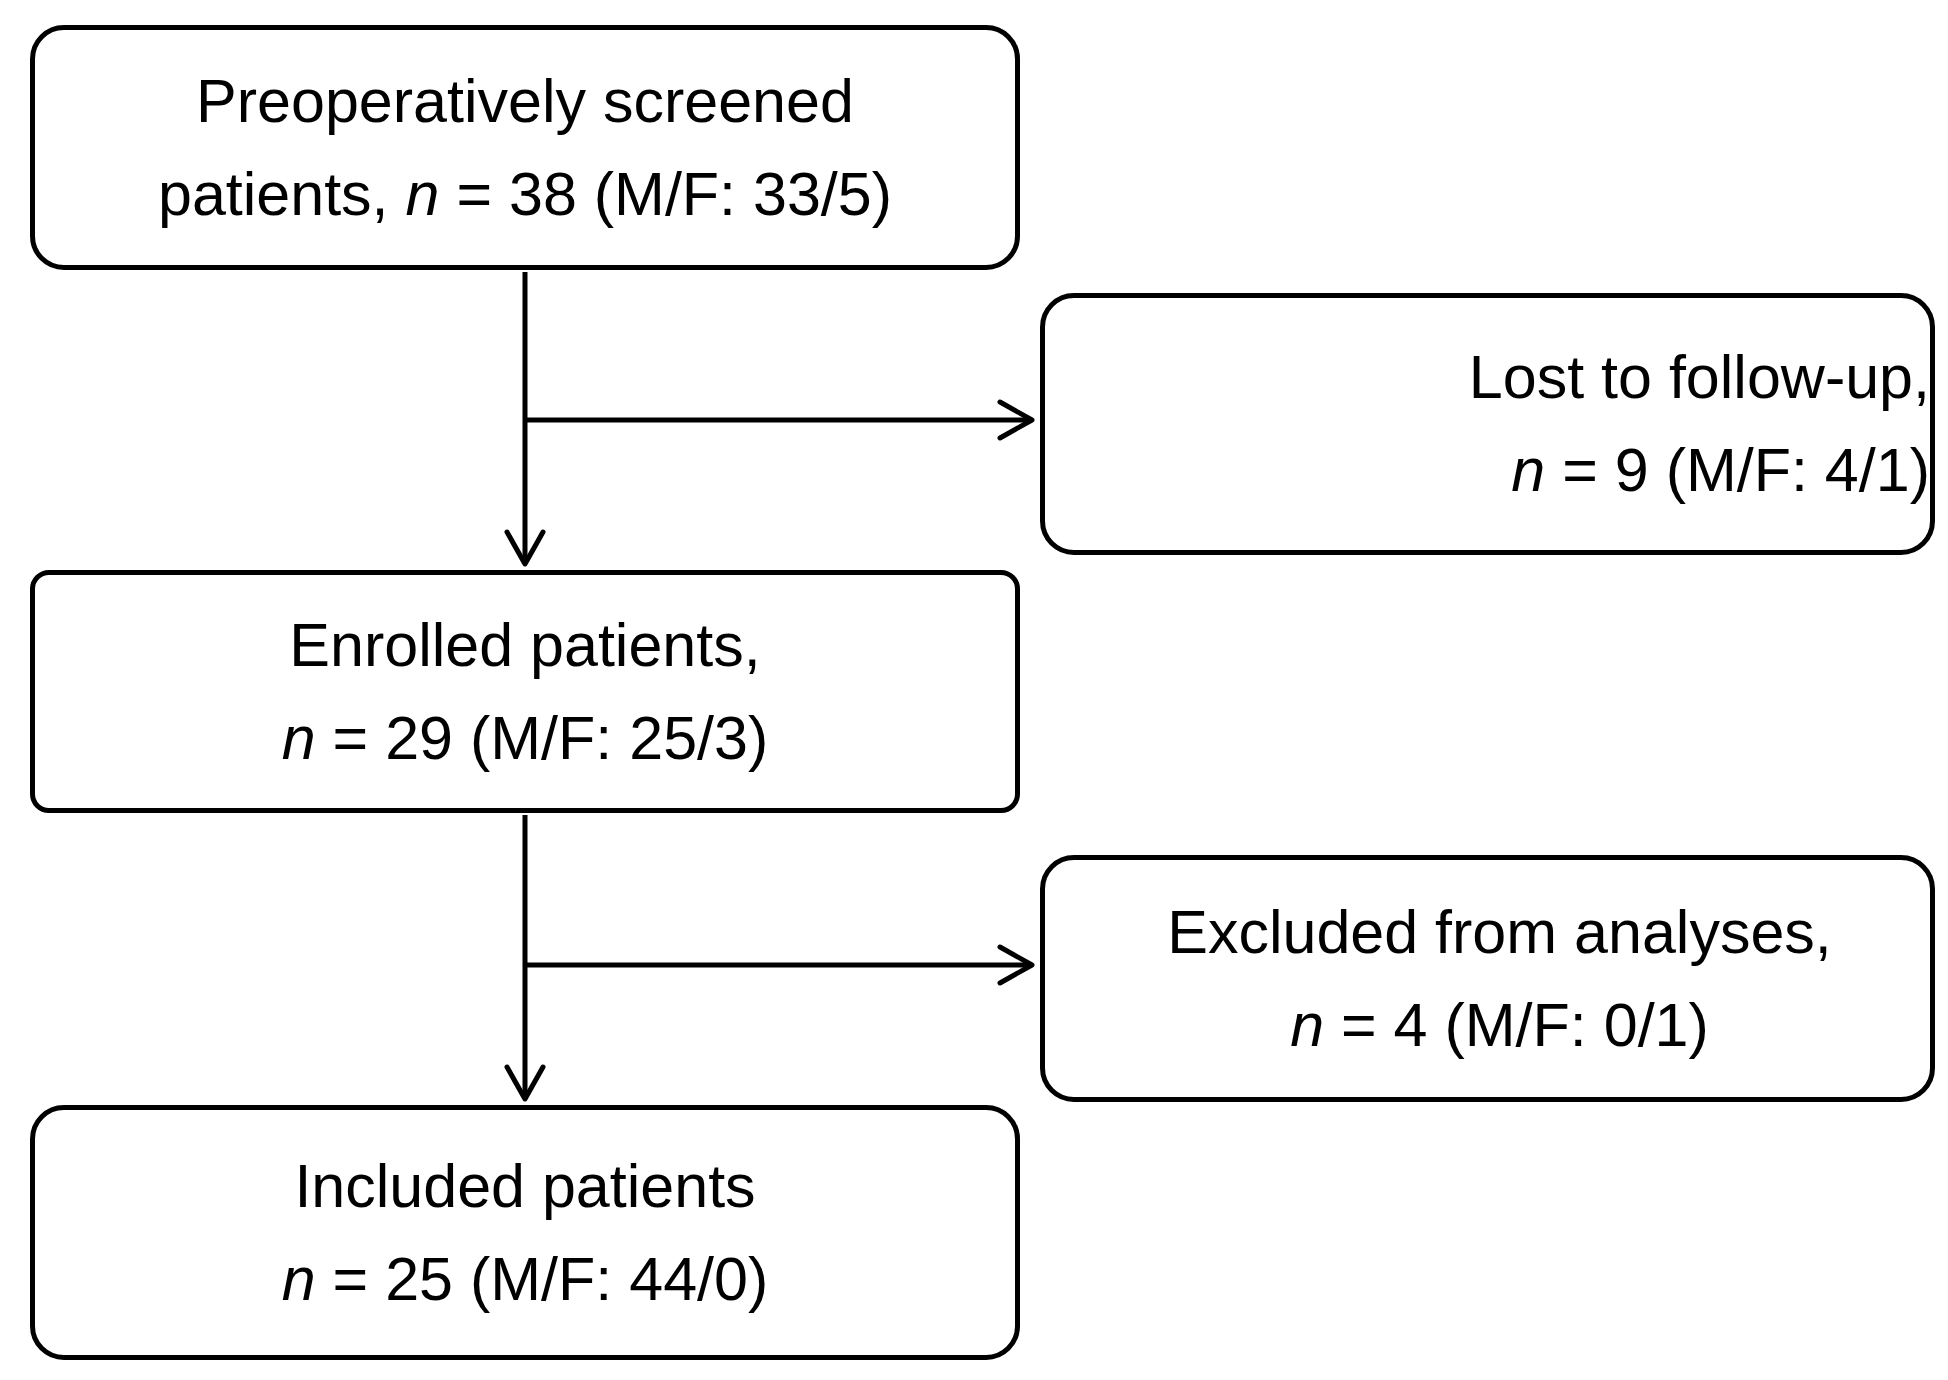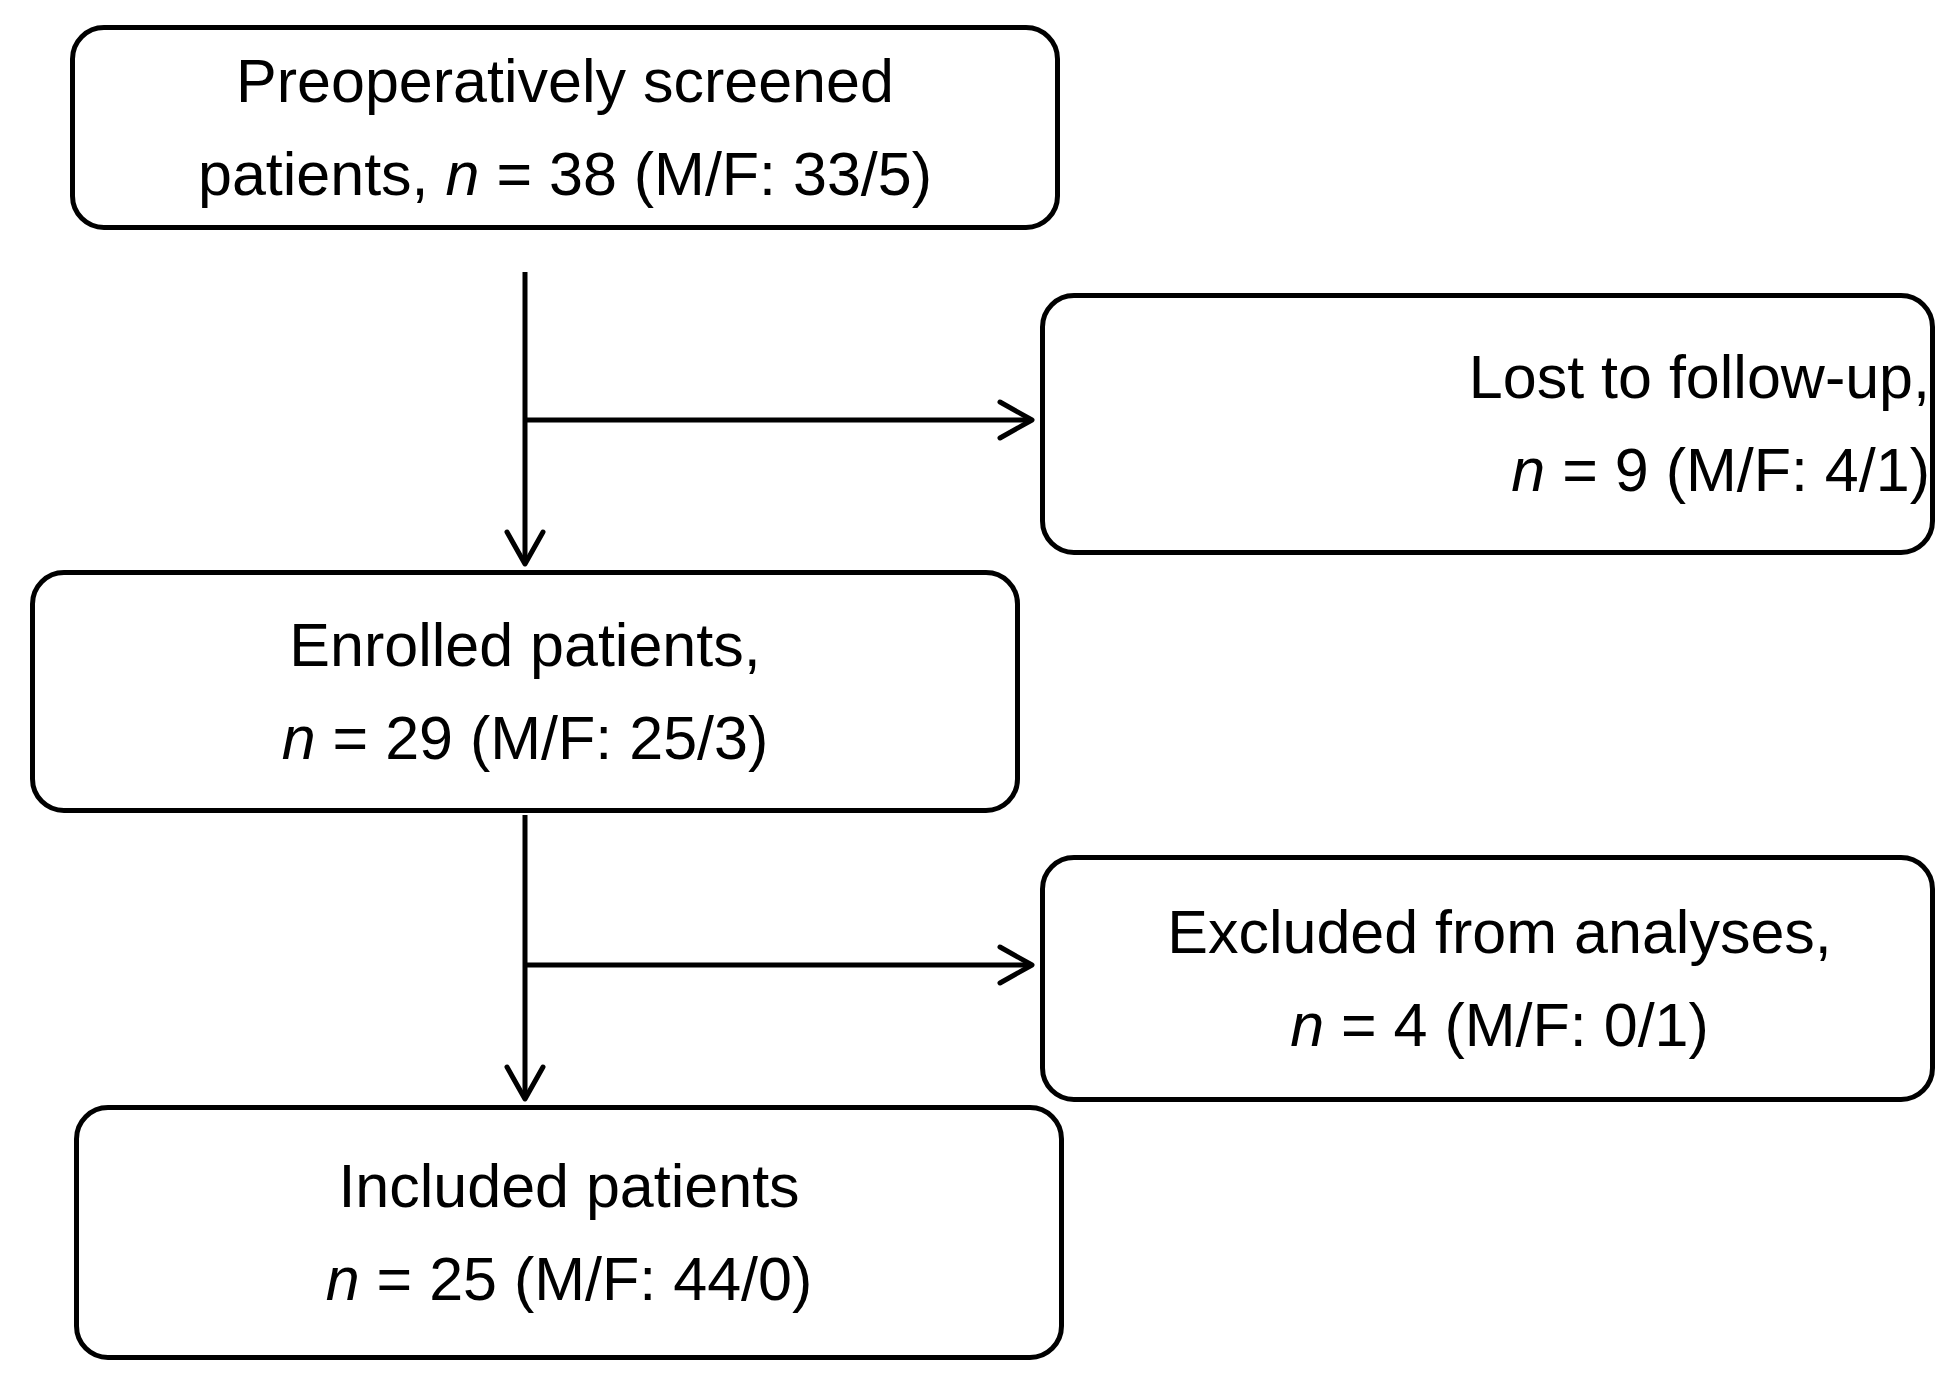--- a/index.html
+++ b/index.html
@@ -35,25 +35,25 @@
     align-items: center;
     justify-content: center;
     text-align: center;
     font-size: 61px;
     line-height: 93px;
     white-space: nowrap;
   }
   .it {
     font-style: italic;
   }
-  .node-screened  { left: 30px;   top: 25px;   width: 990px; height: 205px; margin-left: 40px; }
+  .node-screened  { left: 30px;   top: 25px;   width: 990px; height: 245px; }
   .node-lost      { left: 1040px; top: 293px;  width: 895px; height: 262px; align-items: flex-end; }
-  .node-enrolled  { left: 30px;   top: 570px;  width: 990px; height: 243px; }
+  .node-enrolled  { left: 30px;   top: 570px;  width: 990px; height: 243px; border-radius: 19px; }
   .node-excluded  { left: 1040px; top: 855px;  width: 895px; height: 247px; padding-left: 24px; }
-  .node-included  { left: 30px;   top: 1105px; width: 990px; height: 255px; margin-left: 44px; }
+  .node-included  { left: 30px;   top: 1105px; width: 990px; height: 255px; }
 </style>
 </head>
 <body>
 
 <div class="canvas">
 
   <svg class="connector-layer" viewBox="0 0 1948 1380" xmlns="http://www.w3.org/2000/svg" fill="none" stroke="#000000" stroke-width="5">
 
     <g>
       <line x1="525" y1="272" x2="525" y2="564"></line>

